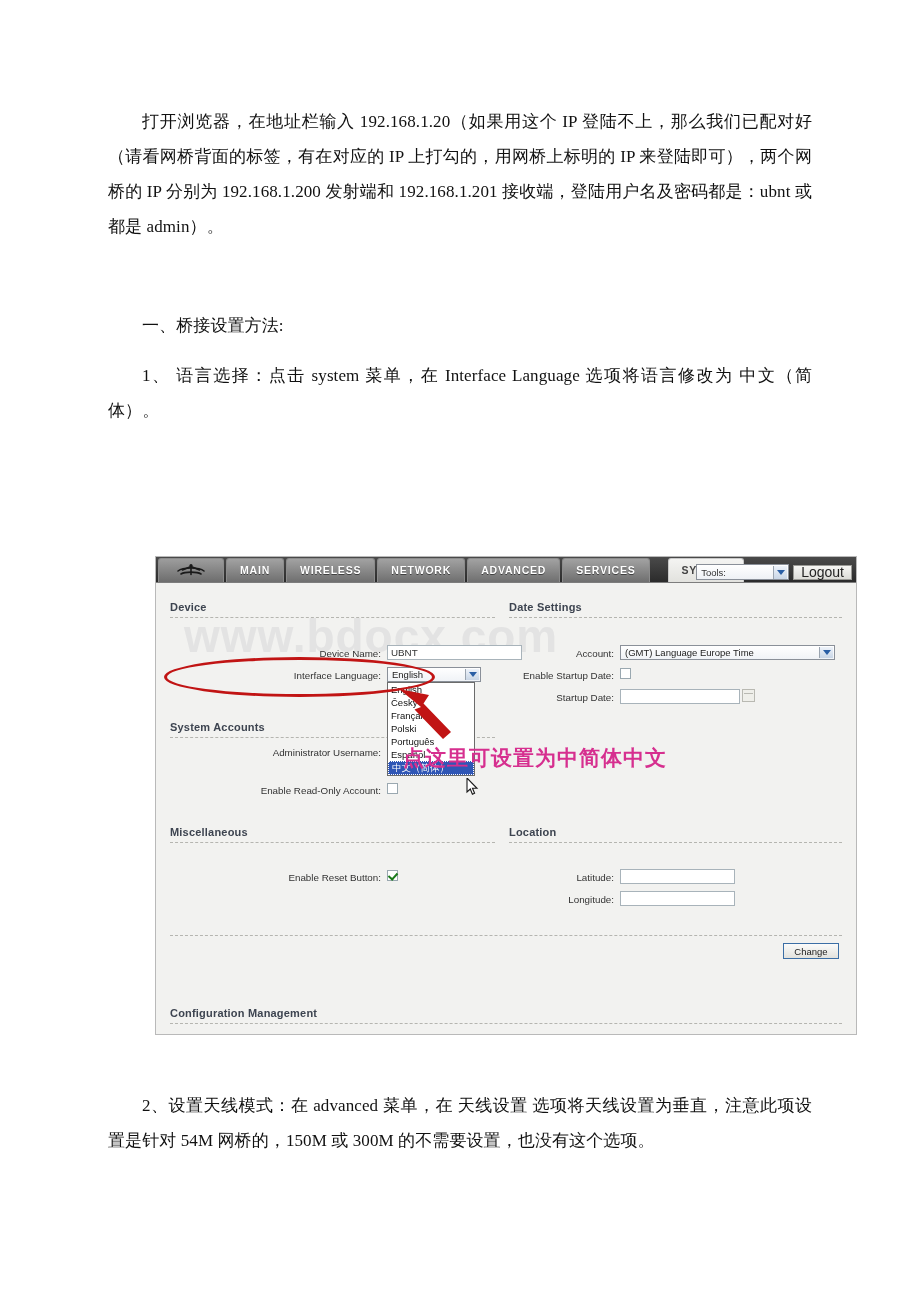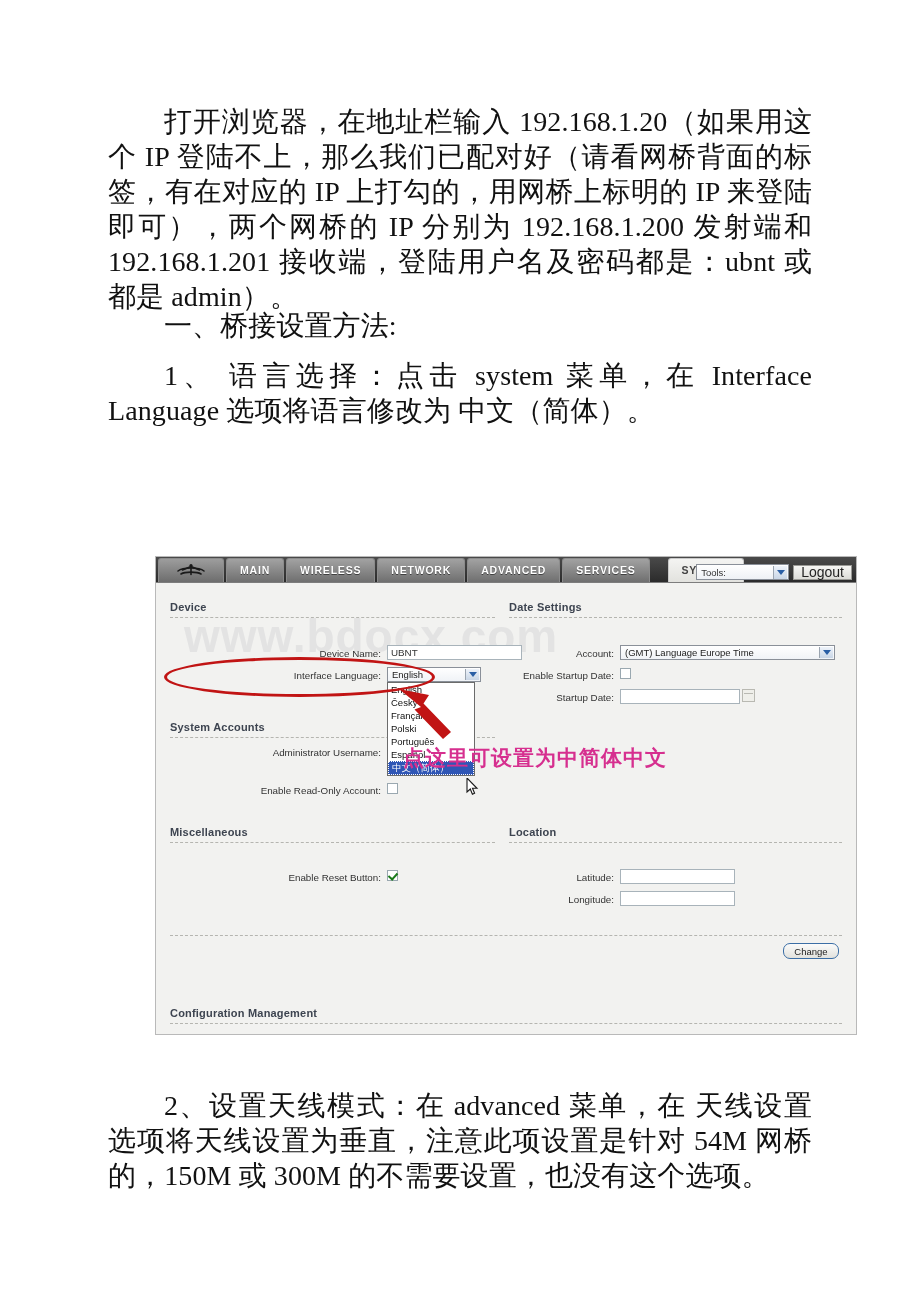--- a/index.html
+++ b/index.html
@@ -12,21 +12,21 @@
     overflow:hidden;
   }
 
   
   .doc{
     position:absolute;
     left:108px; right:108px;
     top:0;
   }
   .para{
-    font-size:28px;
+    font-size:17px;
     line-height:35px;
     text-align:justify;
     margin:0;
     letter-spacing:0.1px;
   }
   .indent{ text-indent:2em; }
 
   #p-intro{ position:absolute; top:104px; left:0; right:0; }
   #p-head1{ position:absolute; top:308px; left:0; right:0; }
   #p-step1{ position:absolute; top:358px; left:0; right:0; }
@@ -405,21 +405,21 @@
     <div class="section-title" style="left:353px; top:243px;">Location</div>
     <div class="rule" style="left:353px; top:259px; width:333px;"></div>
 
     <div class="row-label" style="left:380px; top:289px; width:78px;">Latitude:</div>
     <div class="txtfield" style="left:464px; top:286px; width:115px;"></div>
 
     <div class="row-label" style="left:380px; top:311px; width:78px;">Longitude:</div>
     <div class="txtfield" style="left:464px; top:308px; width:115px;"></div>
 
     <div class="rule" style="left:14px; top:352px; width:672px;"></div>
-    <div class="btn primary" style="left:627px; top:360px; width:56px;border-radius:7px;">Change</div>
+    <div class="btn primary" style="left:627px; top:360px; width:56px;">Change</div>
 
     <div class="section-title" style="left:14px; top:424px;">Configuration Management</div>
     <div class="rule" style="left:14px; top:440px; width:672px;"></div>
 
     <div class="ellipse" style="left:8px; top:74px; width:271px; height:40px;"></div>
 
     <div class="red-arrow" style="left:235px; top:100px;">
       <svg width="90" height="62" viewBox="0 0 90 62">
         <path d="M8 6 L30 24 L23.5 26.5 L52 56 L60 49 L32.5 20.5 L38 12 Z" fill="#c11414"></path>
       </svg>

